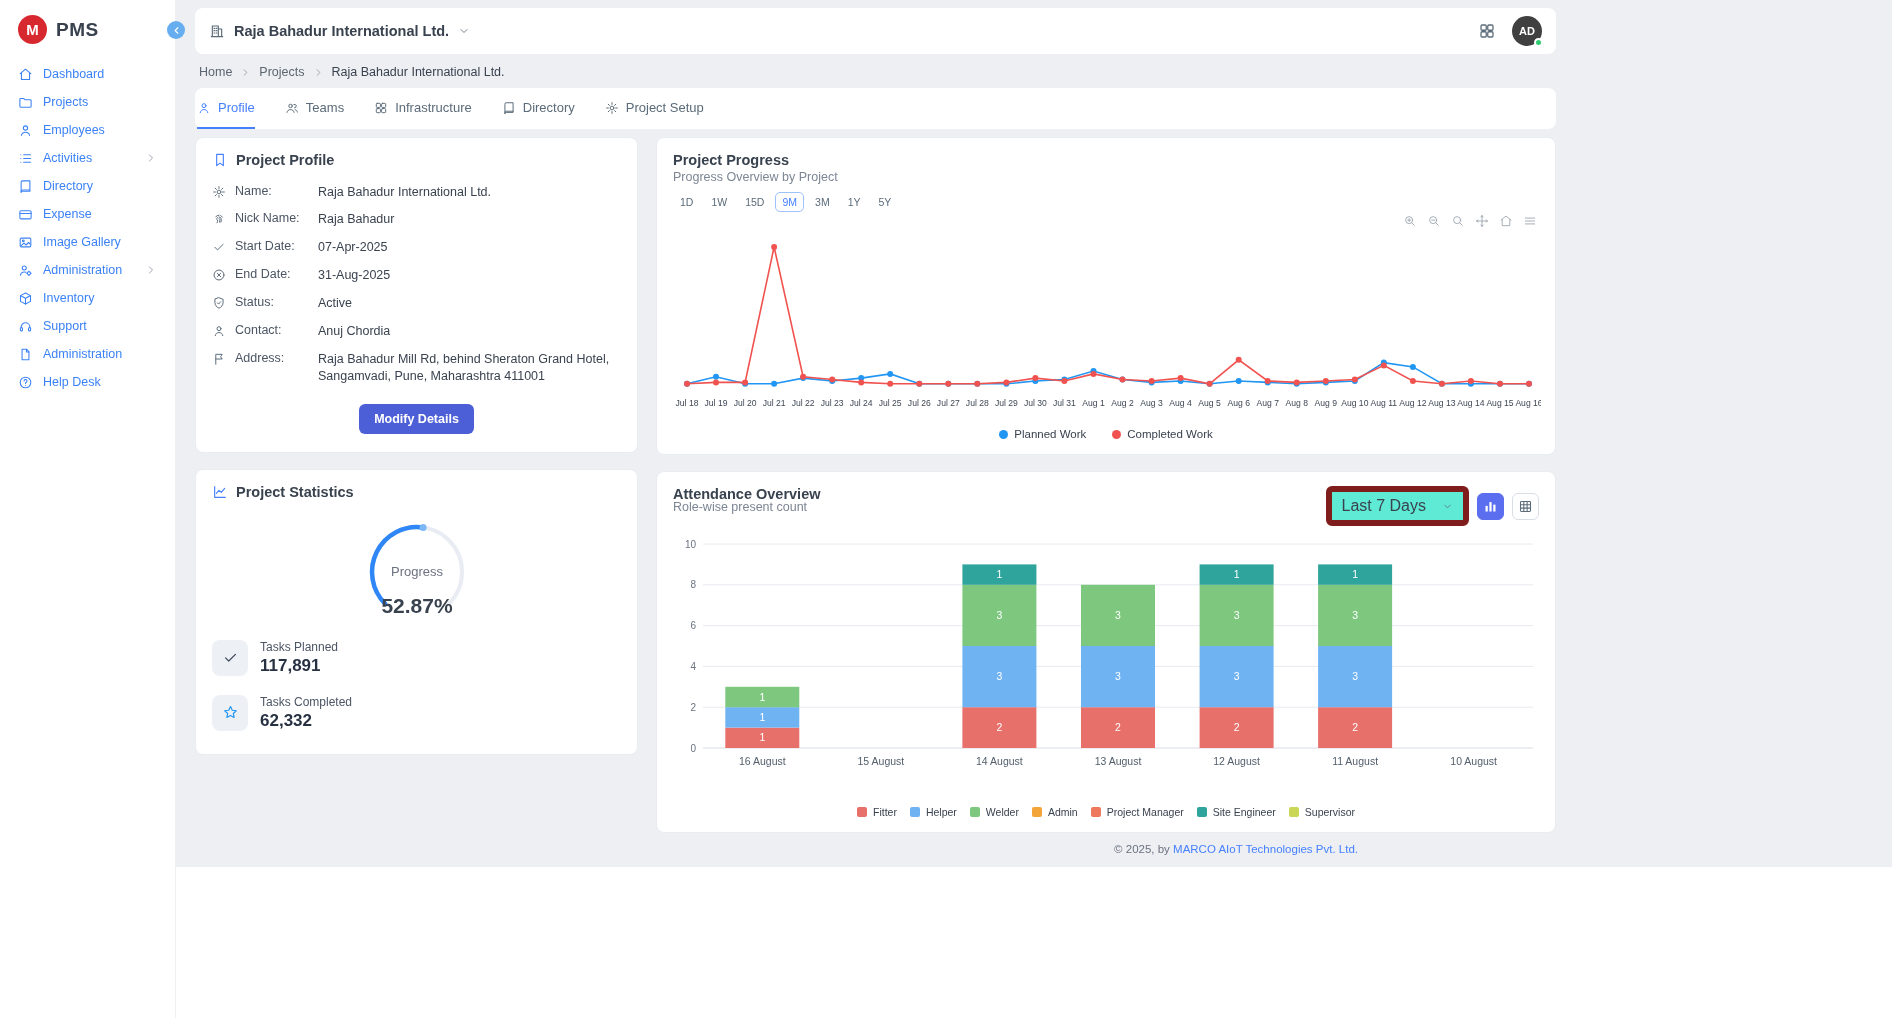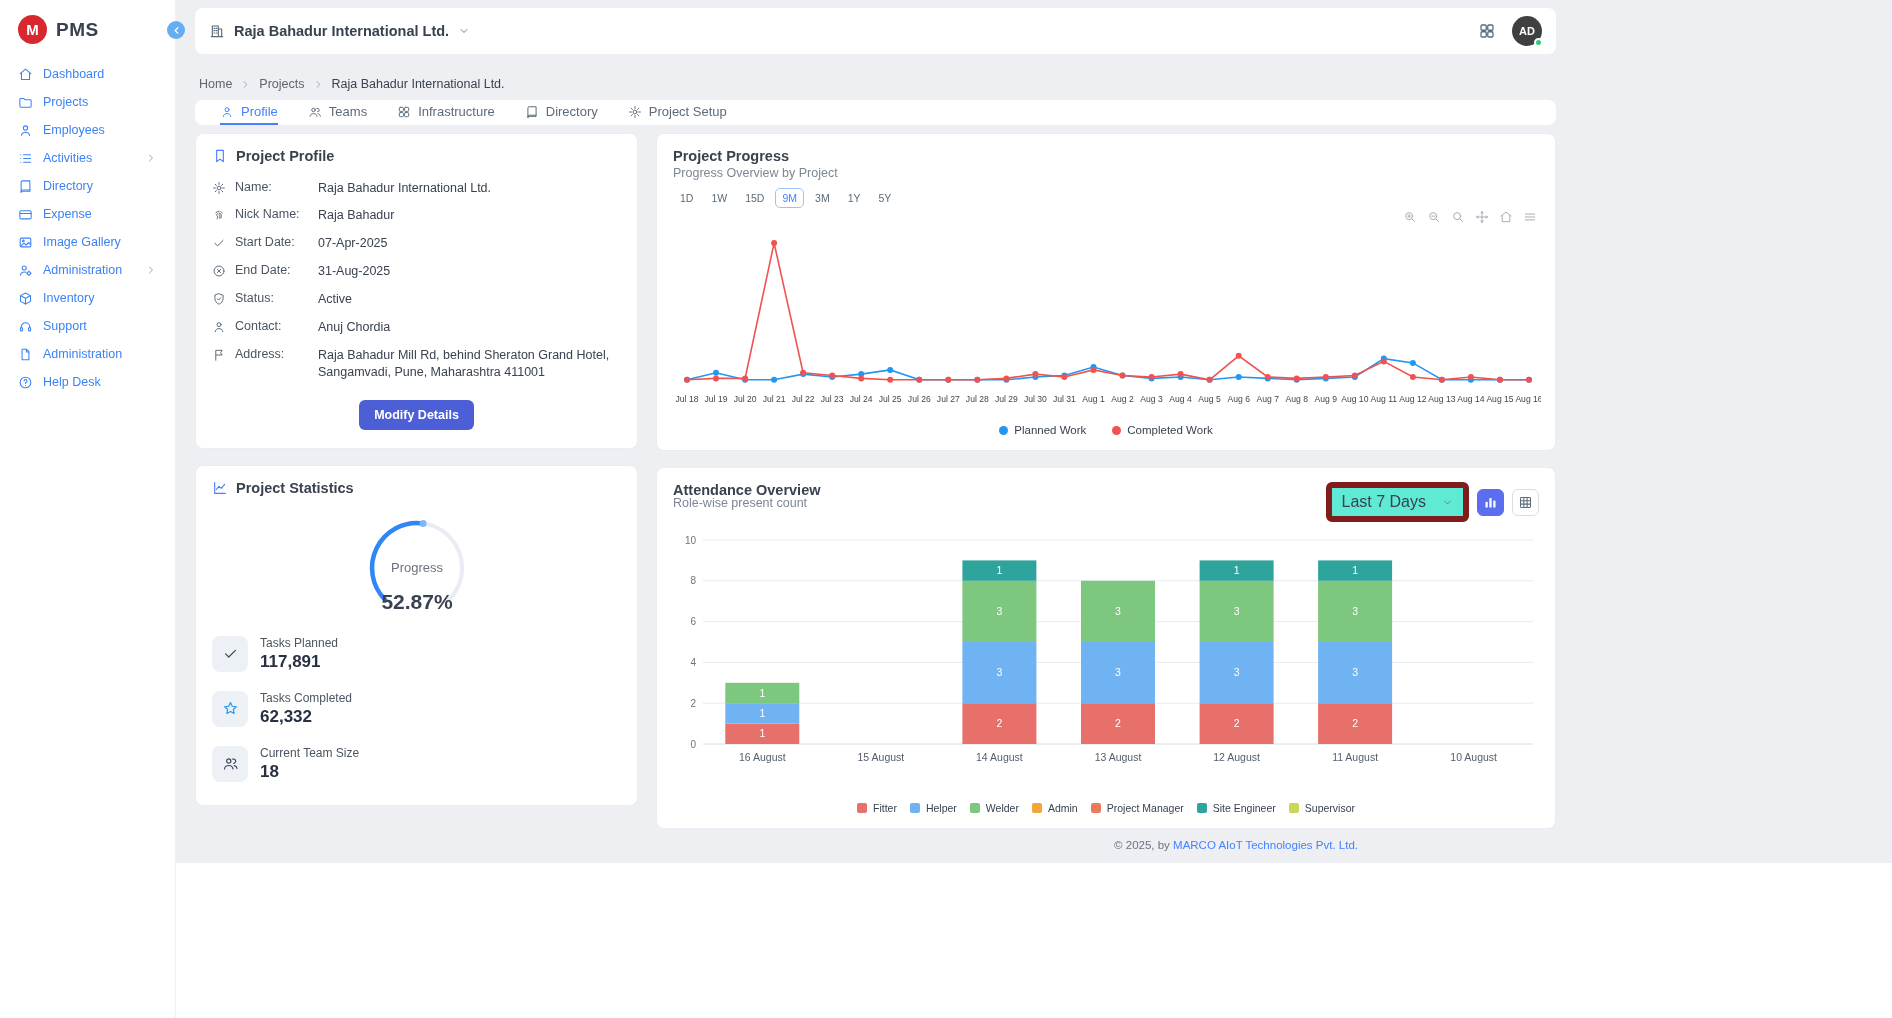--- a/index.html
+++ b/index.html
@@ -28,26 +28,26 @@
   .wrap{width:1361px}
 
   .topbar{height:46px;background:#fff;border-radius:8px;display:flex;align-items:center;justify-content:space-between;padding:0 14px}
   .company{display:flex;align-items:center;gap:9px;font-size:14.5px;font-weight:bold;color:#39424f;cursor:pointer}
   .company .ico{color:#5b6b79}
   .top-right{display:flex;align-items:center;gap:16px}
   .apps-btn{color:#5b6b79;cursor:pointer;background:none;border:none;display:flex;padding:0}
   .avatar{position:relative;width:30px;height:30px;border-radius:50%;background:#404040;color:#fff;font-size:11px;font-weight:bold;display:flex;align-items:center;justify-content:center;cursor:pointer}
   .status-dot{position:absolute;right:-1px;bottom:-1px;width:9px;height:9px;border-radius:50%;background:#2ecc71;border:2px solid #fff}
 
-  .crumbs{display:flex;align-items:center;gap:8px;padding:23px 4px 9px;font-size:12.5px;color:#5b6670}
+  .crumbs{display:flex;align-items:center;gap:8px;padding:11px 4px 9px;font-size:12.5px;color:#5b6670}
   .crumbs .chev{width:11px;height:11px;color:#8b95a1}
   .crumb{cursor:pointer}
   .crumb.last{color:#39424f}
 
-  .tabsbar{background:#fff;border-radius:8px;display:flex;align-items:stretch;gap:30px;padding:0 25px;height:25px}
+  .tabsbar{background:#fff;border-radius:8px;display:flex;align-items:stretch;gap:30px;padding:0 2px;height:41px}
   .tab{display:flex;align-items:center;gap:7px;font-size:13px;color:#5b6b79;border-bottom:2px solid transparent;cursor:pointer}
   .tab .ico{width:14px;height:14px}
   .tab.active{color:#4680ff;border-bottom-color:#4680ff}
 
   .grid{display:grid;grid-template-columns:443px 900px;gap:18px;margin-top:8px;align-items:start}
   .col{display:flex;flex-direction:column;gap:16px}
   .card{background:#fff;border:1px solid #e9ecf1;border-radius:8px;padding:14px 16px}
   .card-head{display:flex;align-items:center;gap:8px;margin-bottom:10px}
   .card-head .ico{width:16px;height:16px;color:#4680ff}
   .card-title{font-size:14.5px;font-weight:bold;color:#39424f}
@@ -497,31 +497,20 @@
                   </div>
                   <div class="stat">
                     <span class="stat-ico">
                       <svg class="ico" style="color: rgb(33, 150, 243);">
                         <use href="#i-star"></use>
                       </svg>
                     </span>
                     <span>
                       <div class="stat-label">Tasks Completed</div>
                       <div class="stat-value">62,332</div>
-                    </span>
-                  </div>
-                  <div class="stat">
-                    <span class="stat-ico">
-                      <svg class="ico" style="color: rgb(62, 74, 92);">
-                        <use href="#i-users"></use>
-                      </svg>
-                    </span>
-                    <span>
-                      <div class="stat-label">Current Team Size</div>
-                      <div class="stat-value">18</div>
                     </span>
                   </div>
                 </div>
             </section>
 
           </div>
           <div class="col">
 
             <section class="card">
               <div class="card-head" style="margin-bottom:8px">

